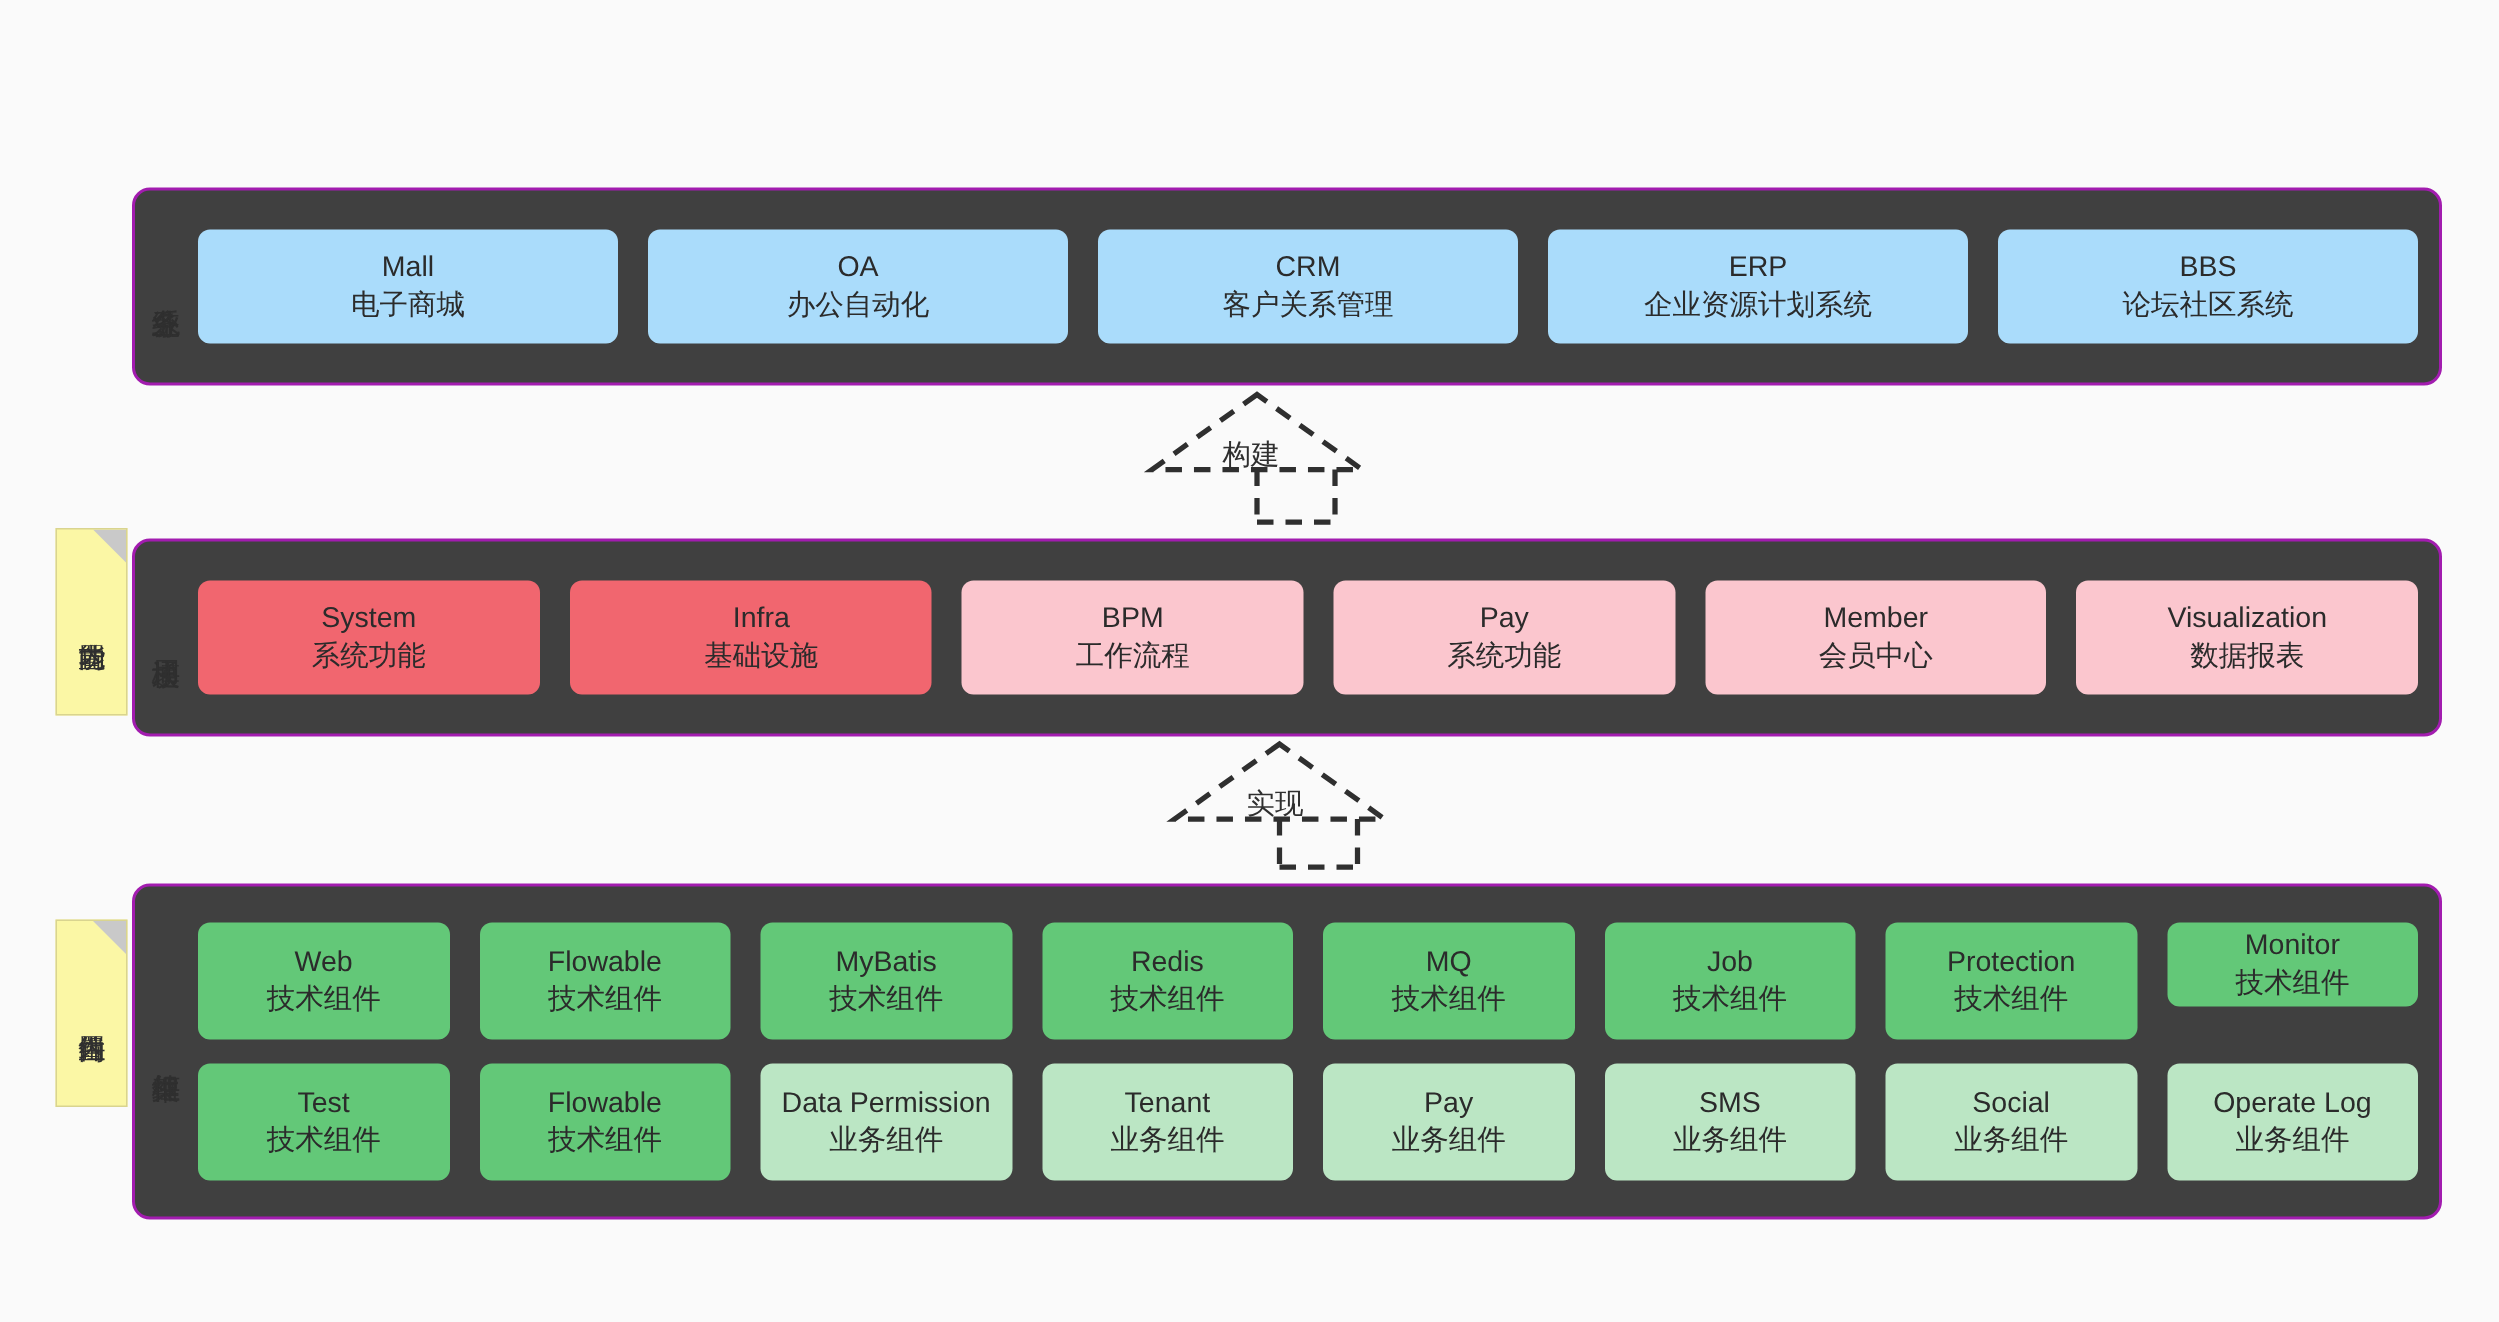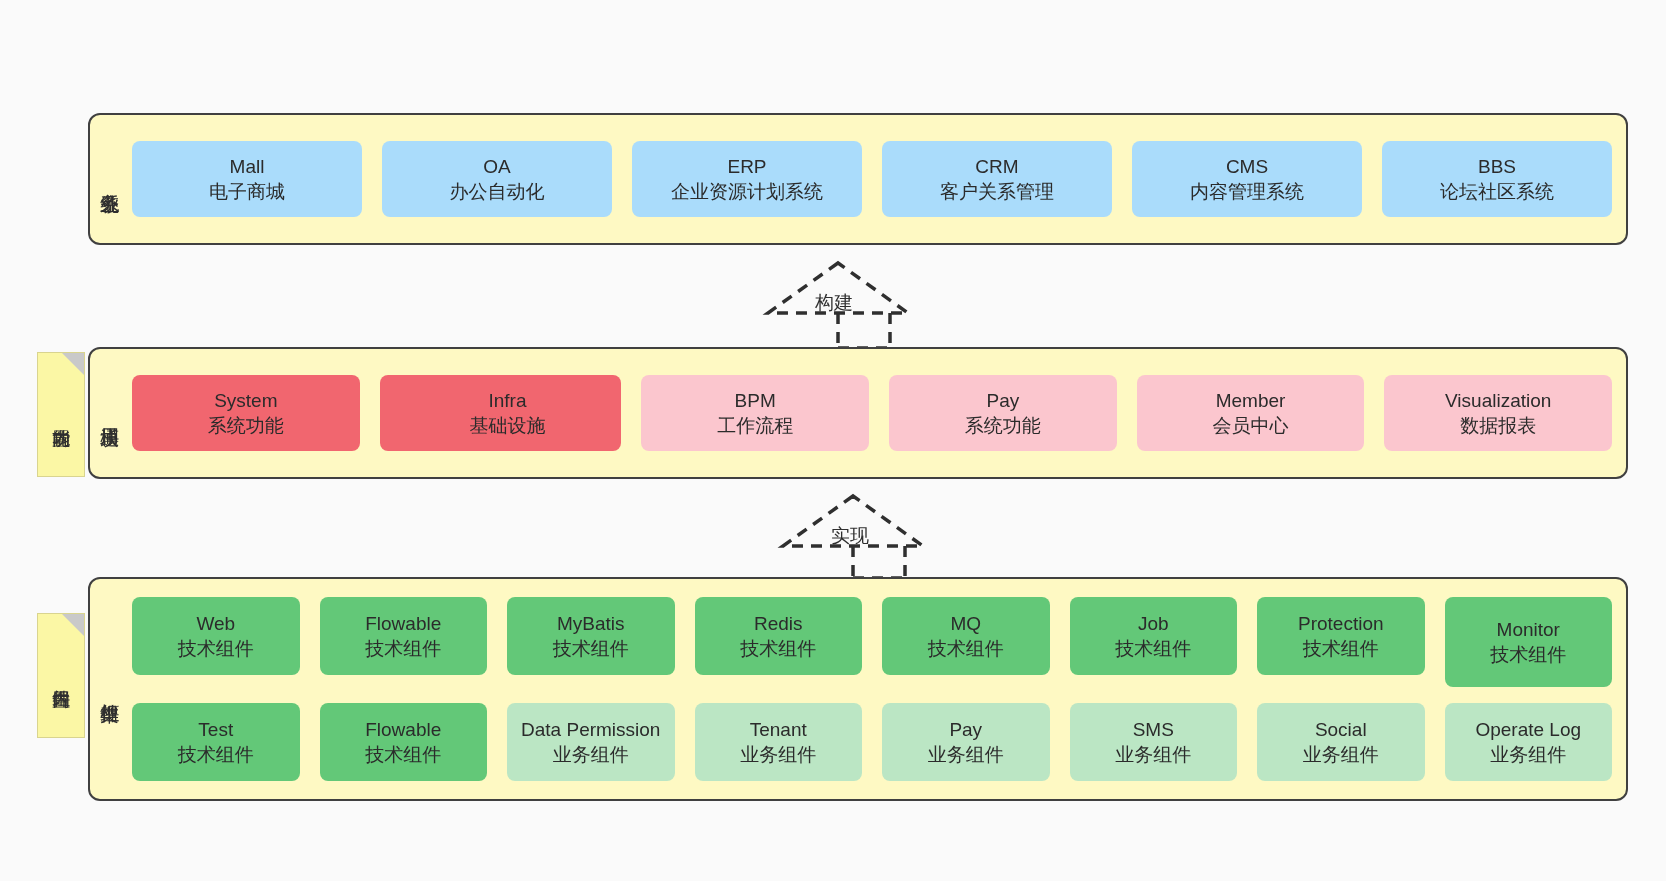--- a/index.html
+++ b/index.html
@@ -17,26 +17,27 @@
   }
 
   #canvas {
     position: absolute;
     inset: 0;
   }
 
   
   .layer {
     position: absolute;
-    background: #fef9c3;
-    border: 2px solid #404040;
+    background: #404040;
+    border: 2px solid #a21caf;
     border-radius: 12px;
     box-sizing: border-box;
     display: flex;
     align-items: stretch;
+    margin-top: 12px;
   }
 
   .layer-title {
     flex: 0 0 auto;
     width: 40px;
     display: flex;
     align-items: center;
     justify-content: center;
     font-size: 19px;
     line-height: 1.12;
@@ -141,30 +142,26 @@
       <div class="row">
         <div class="card c-blue" style="height:76px;">
           <span class="l1">Mall</span>
           <span class="l2">电子商城</span>
         </div>
         <div class="card c-blue" style="height:76px;">
           <span class="l1">OA</span>
           <span class="l2">办公自动化</span>
         </div>
         <div class="card c-blue" style="height:76px;">
+          <span class="l1">CRM</span>
+          <span class="l2">客户关系管理</span>
+        </div>
+        <div class="card c-blue" style="height:76px;">
           <span class="l1">ERP</span>
           <span class="l2">企业资源计划系统</span>
-        </div>
-        <div class="card c-blue" style="height:76px;">
-          <span class="l1">CRM</span>
-          <span class="l2">客户关系管理</span>
-        </div>
-        <div class="card c-blue" style="height:76px;">
-          <span class="l1">CMS</span>
-          <span class="l2">内容管理系统</span>
         </div>
         <div class="card c-blue" style="height:76px;">
           <span class="l1">BBS</span>
           <span class="l2">论坛社区系统</span>
         </div>
       </div>
     </div>
   </div>
 
   <svg class="arrow" style="left:750px; top:255px; width:190px; height:95px;" viewBox="0 0 190 95">
@@ -253,21 +250,21 @@
           <span class="l2">技术组件</span>
         </div>
         <div class="card c-green" style="height:78px;">
           <span class="l1">Job</span>
           <span class="l2">技术组件</span>
         </div>
         <div class="card c-green" style="height:78px;">
           <span class="l1">Protection</span>
           <span class="l2">技术组件</span>
         </div>
-        <div class="card c-green" style="height:90px;">
+        <div class="card c-green" style="height:56px;">
           <span class="l1">Monitor</span>
           <span class="l2">技术组件</span>
         </div>
       </div>
 
       <div class="row">
         <div class="card c-green" style="height:78px;">
           <span class="l1">Test</span>
           <span class="l2">技术组件</span>
         </div>

